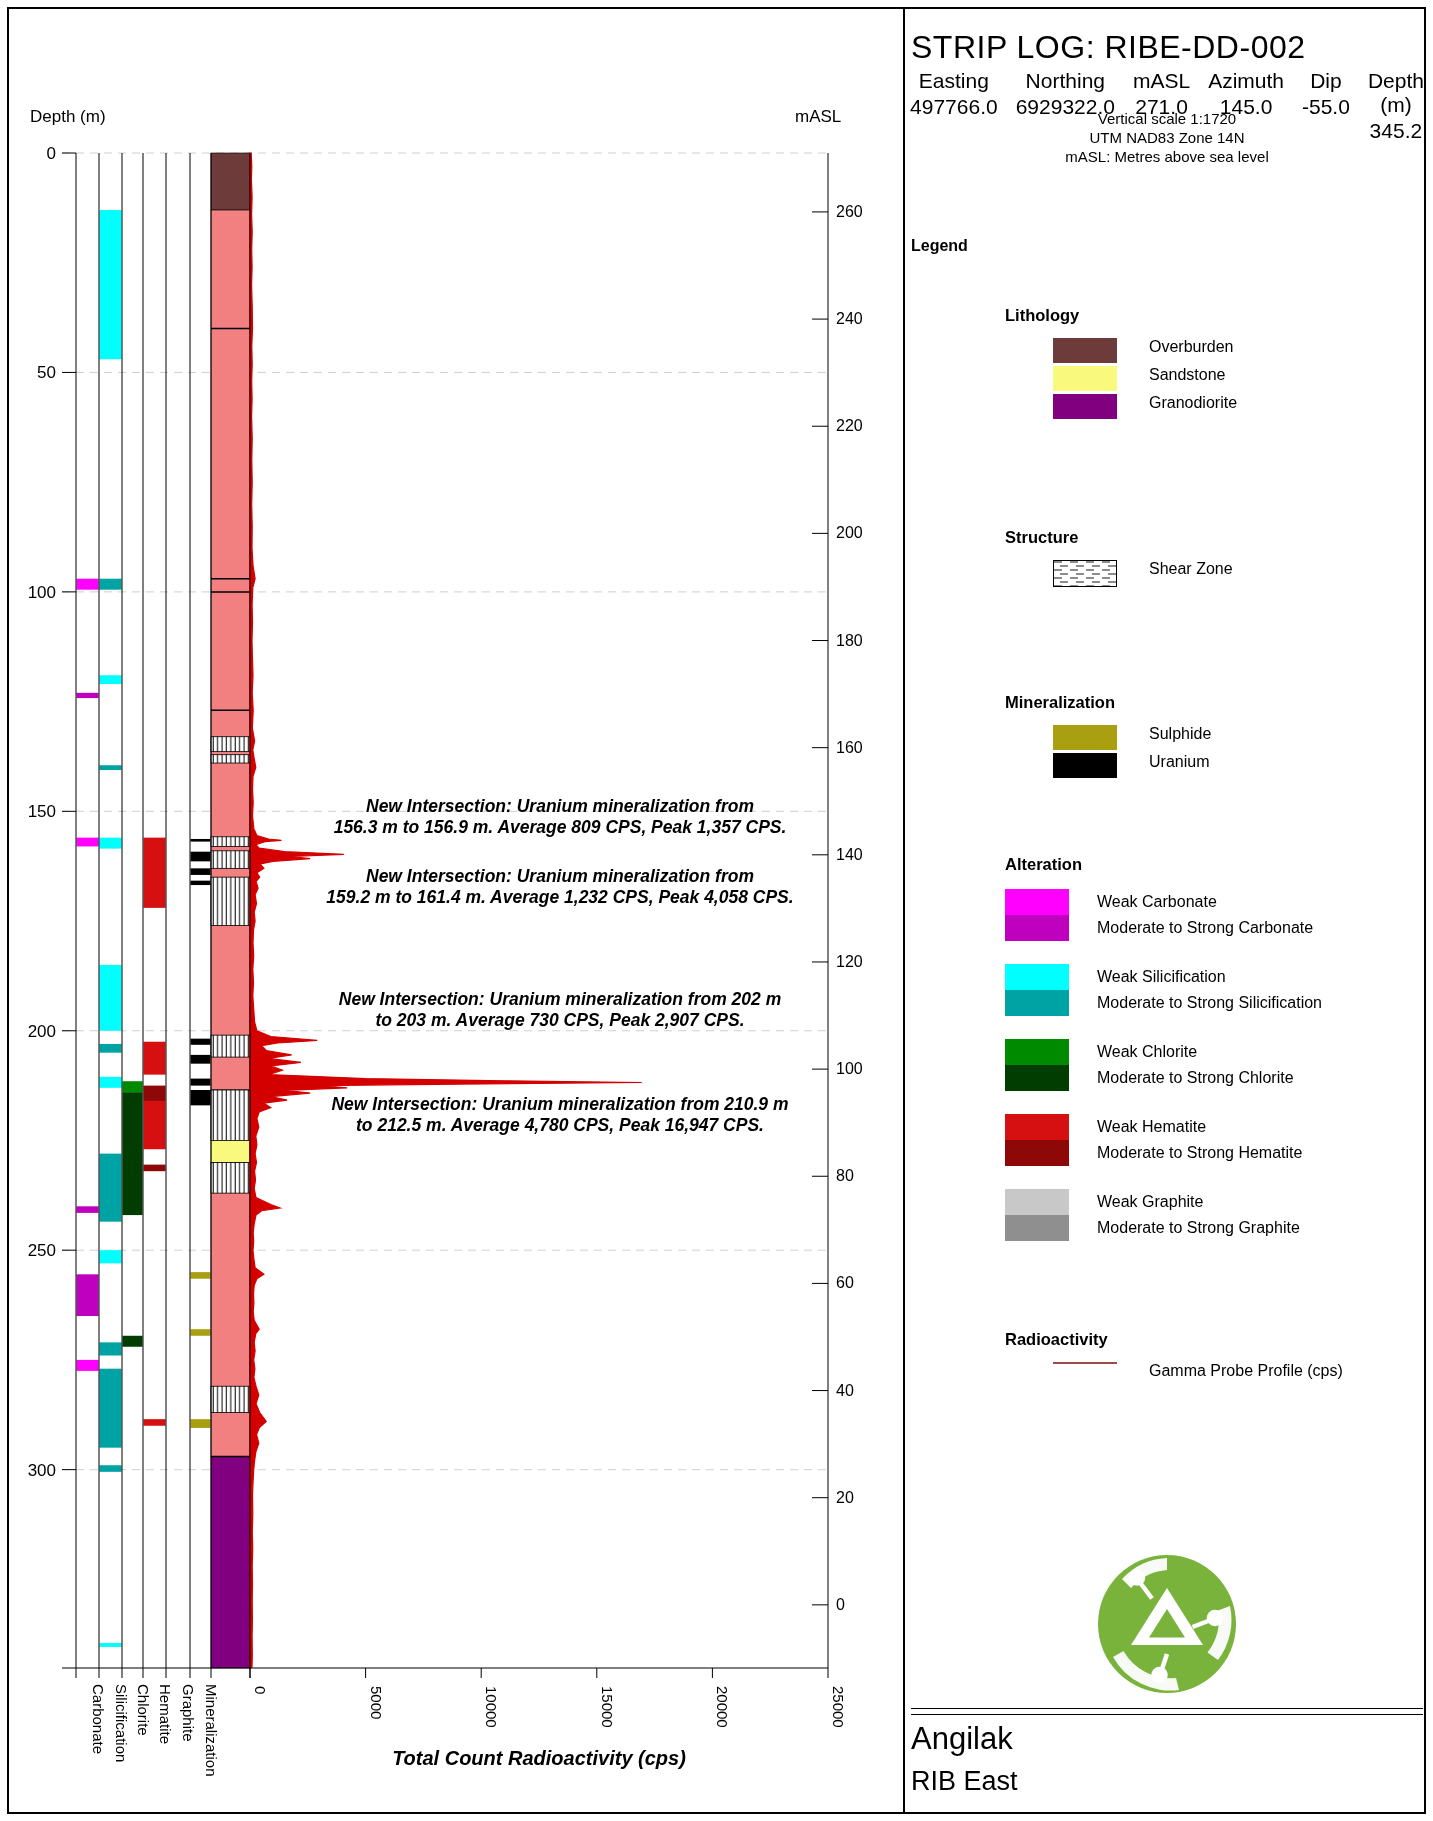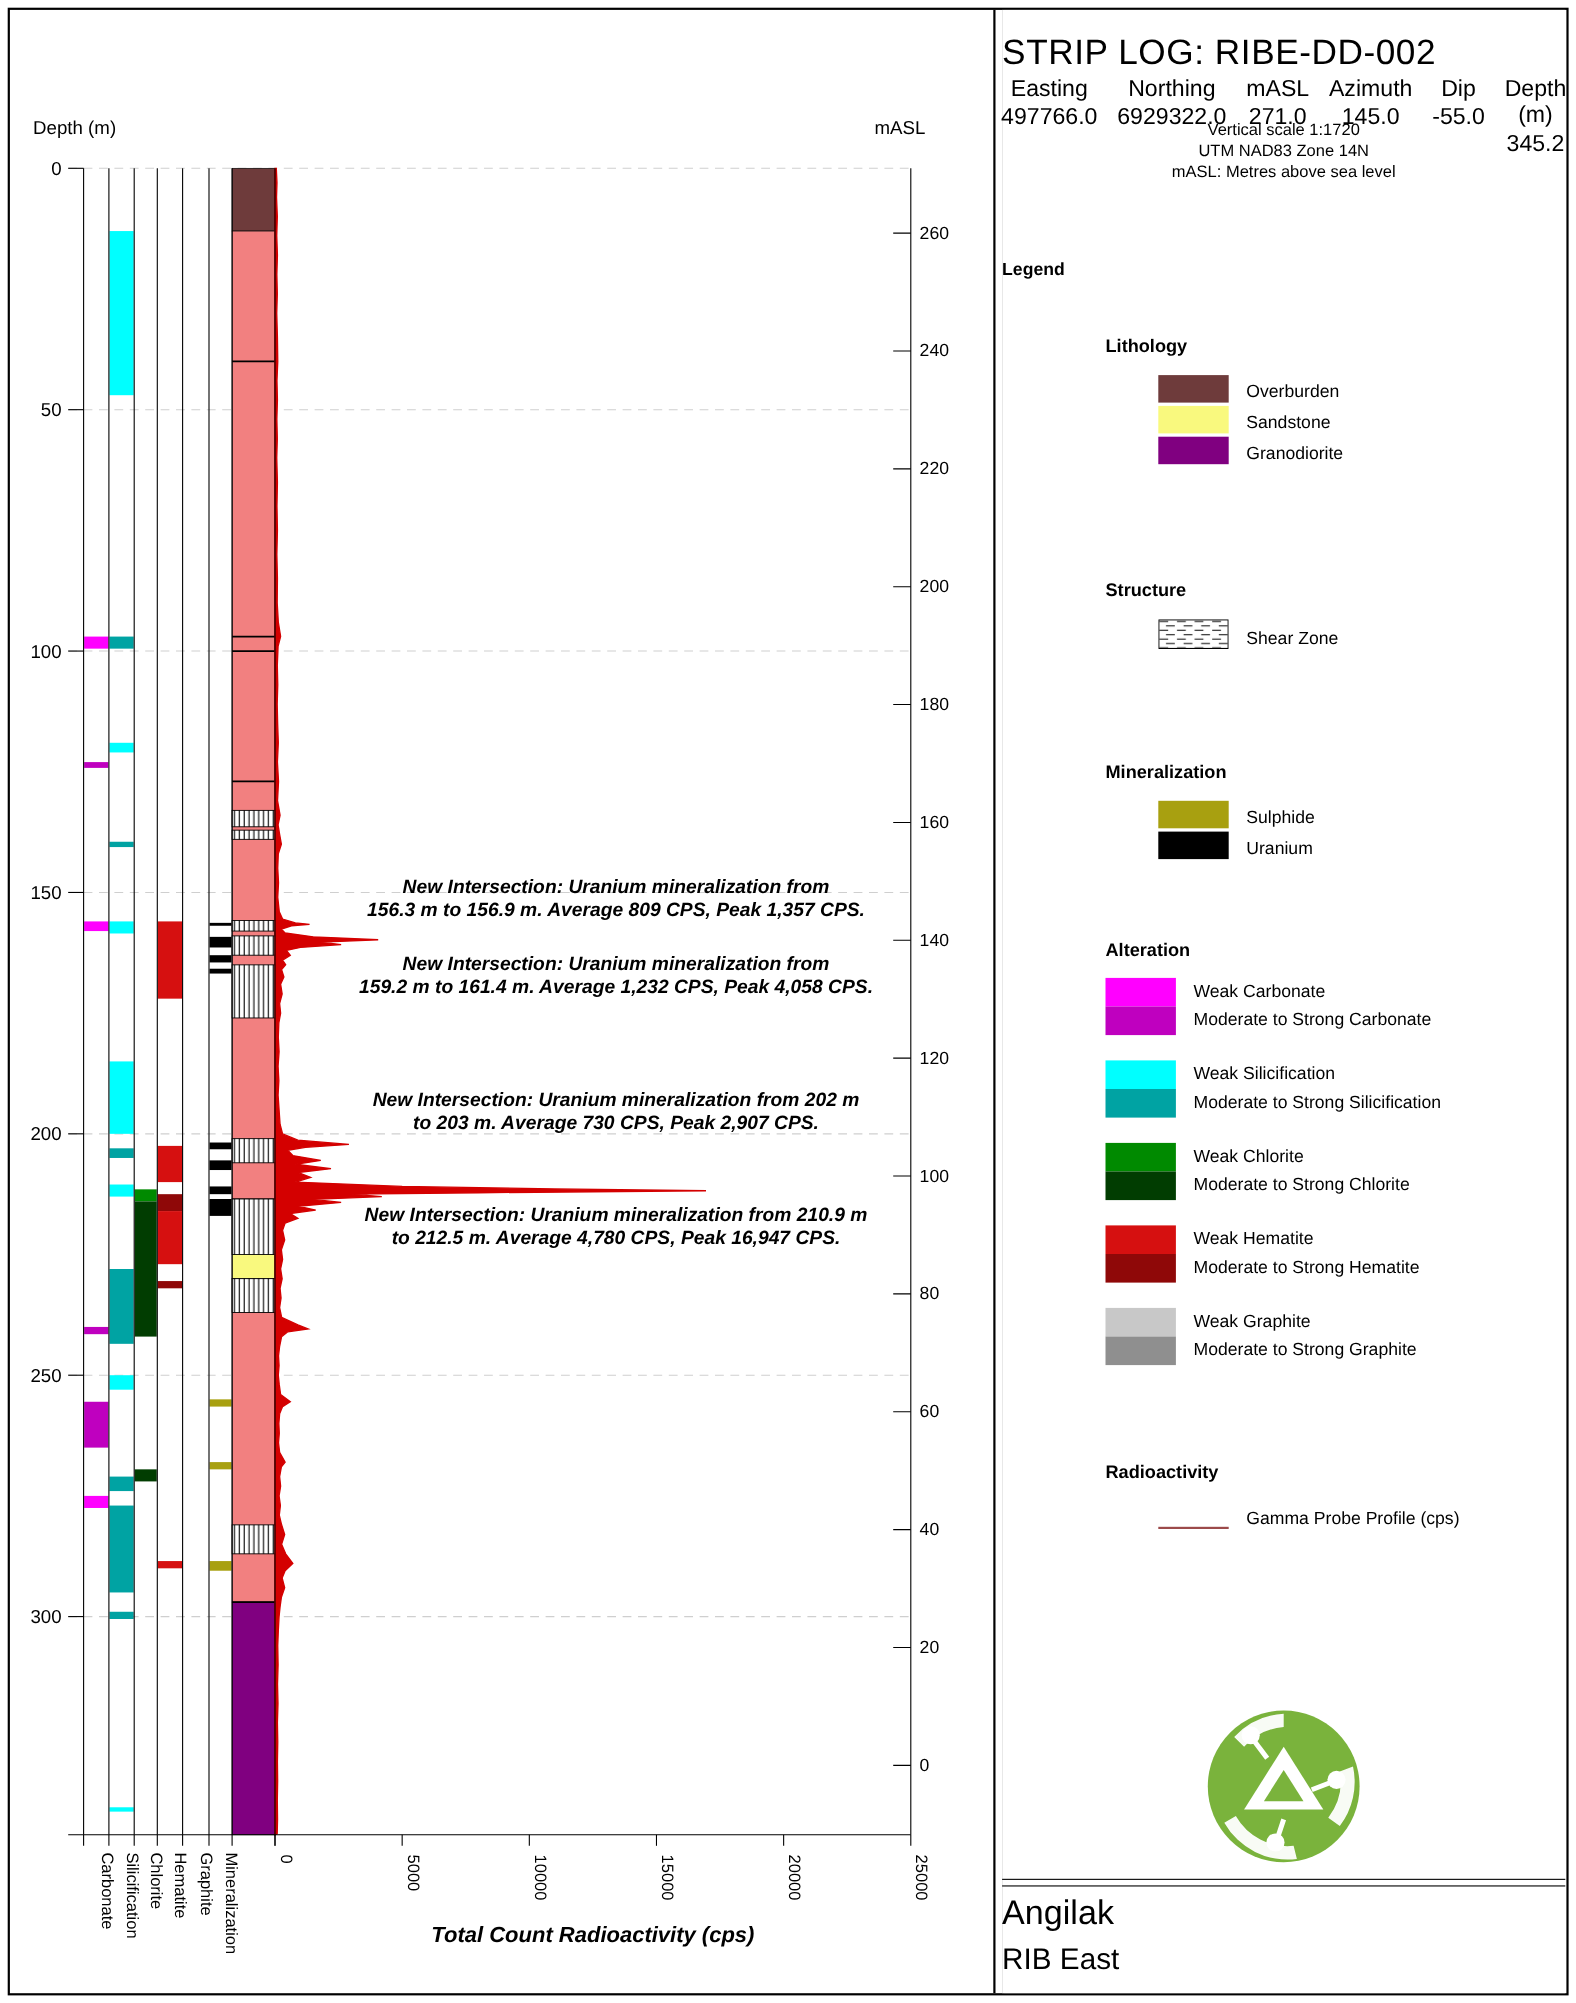--- a/index.html
+++ b/index.html
@@ -18,25 +18,25 @@
   .panel-abs{position:absolute;left:0;width:100%;}
   .center{text-align:left;}
   #strip-title{font-size:32px;letter-spacing:0.5px;}
   #collar-grid{display:flex;justify-content:center;gap:0;}
   .collar-field{text-align:center;font-size:21px;padding:0 9px;}
   .collar-field .cf-label{margin-bottom:2px;}
   .meta-line{font-size:15px;line-height:19px;text-align:center;}
   #legend-title{font-size:16px;font-weight:bold;}
   .sec-head{padding-left:94px;font-weight:bold;font-size:16.5px;}
   .legend-rows{padding-left:94px;margin-top:13px;}
-  .legend-row{display:flex;align-items:flex-end;gap:16px;height:28px;padding-left:48px;}
+  .legend-row{display:flex;align-items:flex-start;gap:32px;height:28px;padding-left:48px;}
   .legend-row-tall{height:30px;}
   .sw{width:64px;height:25px;flex:0 0 64px;}
   .alt-rows{padding-left:94px;margin-top:15px;}
-  .alt-pair{display:flex;gap:16px;margin-bottom:23px;}
+  .alt-pair{display:flex;gap:28px;margin-bottom:23px;}
   .alt-swatch{width:64px;flex:0 0 64px;}
   .alt-swatch div{height:26px;}
   .alt-labels div{line-height:26px;font-size:16px;white-space:nowrap;}
   .legend-label{font-size:16px;white-space:nowrap;}
   .gamma-line{width:64px;flex:0 0 64px;height:0;border-top:2px solid #9c4a4a;}
   #logo-block{display:flex;justify-content:center;align-items:center;gap:22px;}
   .brand{font-size:58px;font-weight:bold;letter-spacing:9px;line-height:1;color:#161616;}
   .brand-sub{font-size:20px;font-weight:bold;letter-spacing:4px;color:#76a832;margin-top:9px;}
   #footer-divider{position:absolute;left:0;width:100%;top:1699px;height:7px;
        border-top:1.5px solid #000;border-bottom:1.5px solid #000;box-sizing:border-box;}

